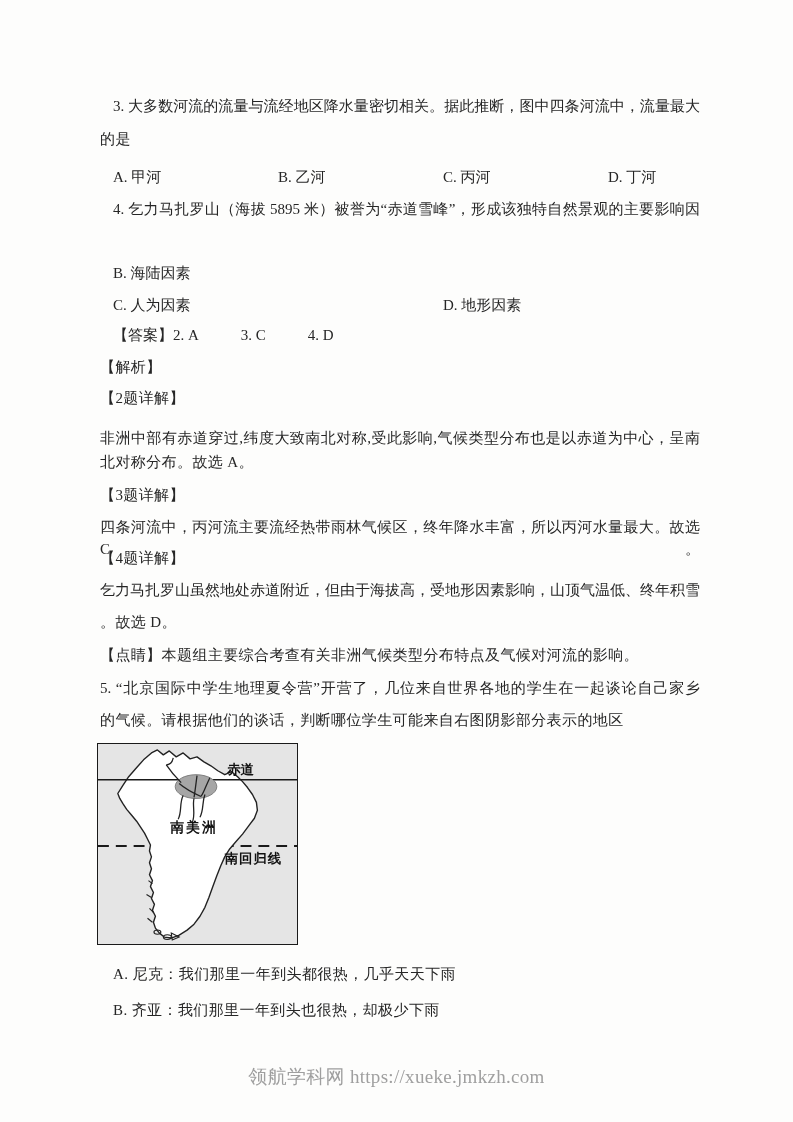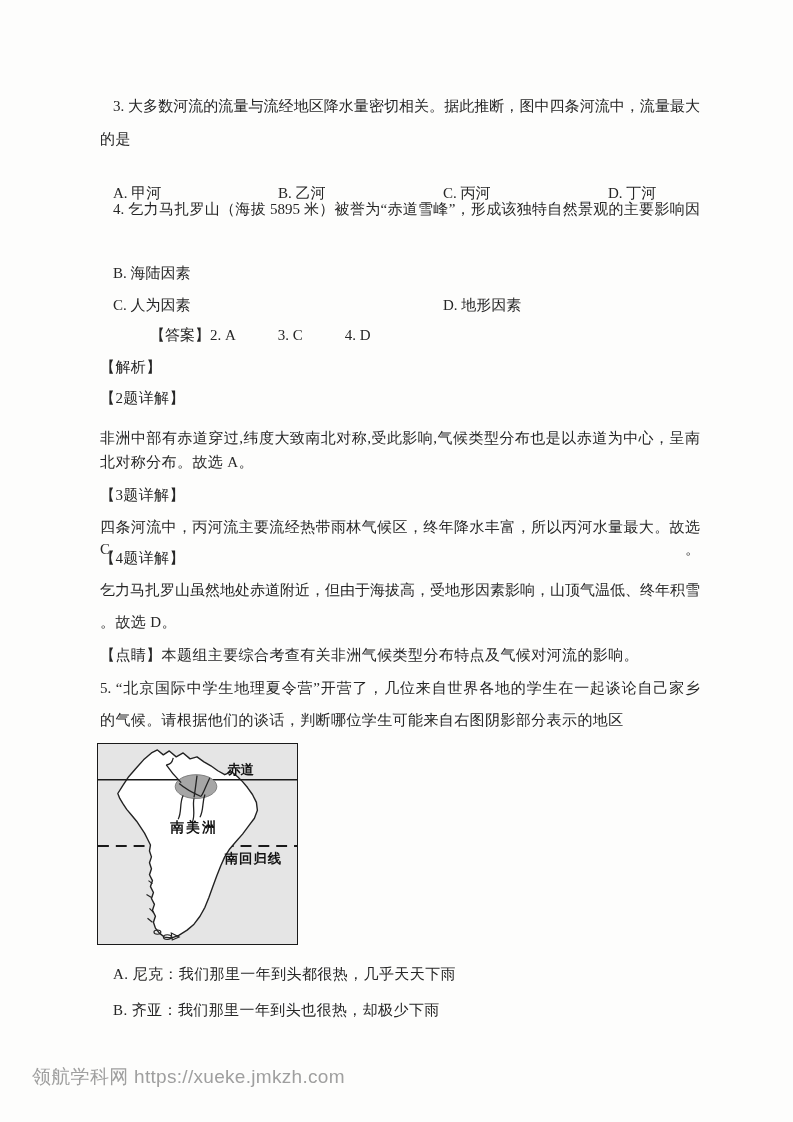--- a/index.html
+++ b/index.html
@@ -33,40 +33,38 @@
   }
   .optrow4 {
     position: absolute;
     left: 113px;
     width: 600px;
     height: 22px;
     line-height: 22px;
     font-size: 15px;
     display: grid;
     grid-template-columns: 165px 165px 165px 1fr;
-    margin-top: 16px;
   }
   .optrow2 {
     position: absolute;
     left: 113px;
     width: 600px;
     height: 22px;
     line-height: 22px;
     font-size: 15px;
     display: grid;
     grid-template-columns: 330px 1fr;
   }
   .ansrow {
     position: absolute;
     left: 113px;
     width: 600px;
     height: 22px;
     line-height: 22px;
     font-size: 15px;
-    margin-left: 37px;
   }
   .ansrow .ans-item { margin-right: 42px; }
   .map-box {
     position: absolute;
     left: 97px;
     top: 743px;
     width: 201px;
     height: 202px;
     border: 1.6px solid #1a1a1a;
     background: #e5e5e5;
@@ -75,25 +73,25 @@
   .map-label {
     font-family: "Liberation Sans", "DejaVu Sans", sans-serif;
     font-weight: 700;
     fill: #111;
   }
   .footer {
     position: absolute;
     left: 0;
     top: 1064px;
     width: 100%;
-    font-family: Liberation Sans, sans-serif;
+    text-align: center;
+    font-family: Liberation Serif, serif;
     font-size: 19px;
     color: #9f9f9f;
     letter-spacing: 0.3px;
-    padding-left: 32px;
   }
 </style>
 </head>
 <body>
 
 <div class="page">
 
   <div class="ln indent jf" style="top:95px">3.  大多数河流的流量与流经地区降水量密切相关。据此推断，图中四条河流中，流量最大</div>
   <div class="ln" style="top:128px">的是</div>
   <div class="optrow4" style="top:166px">

